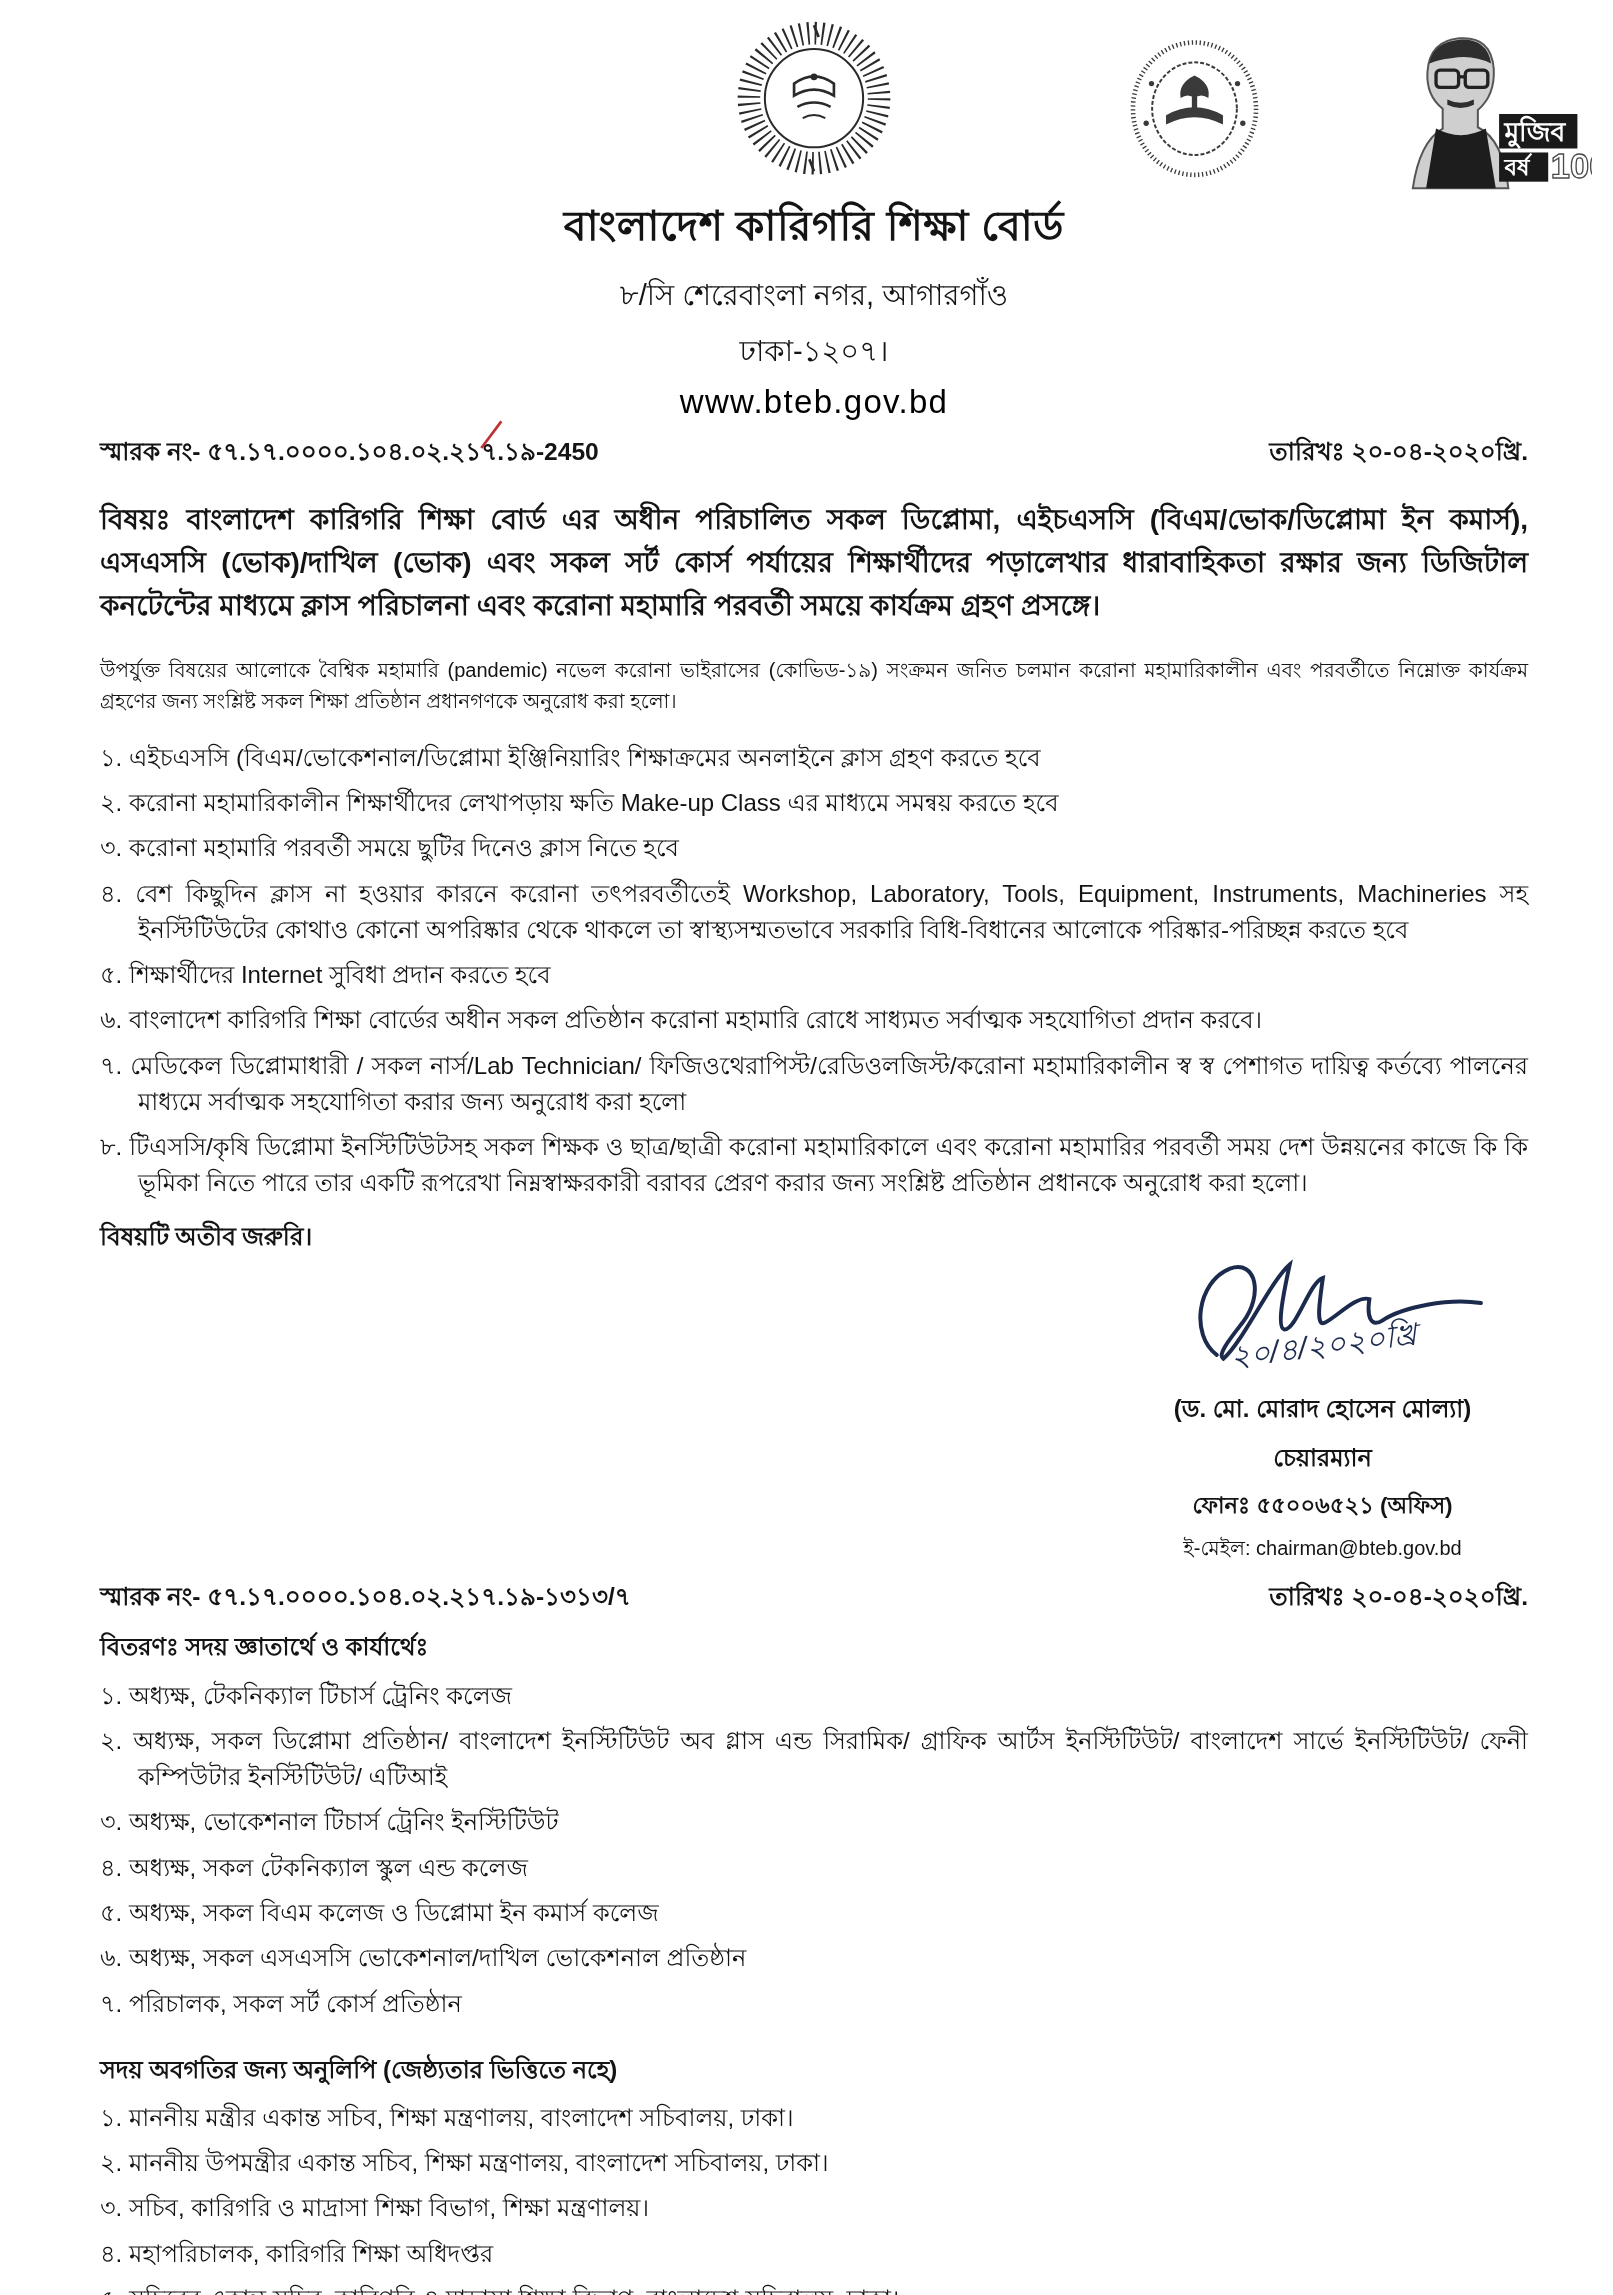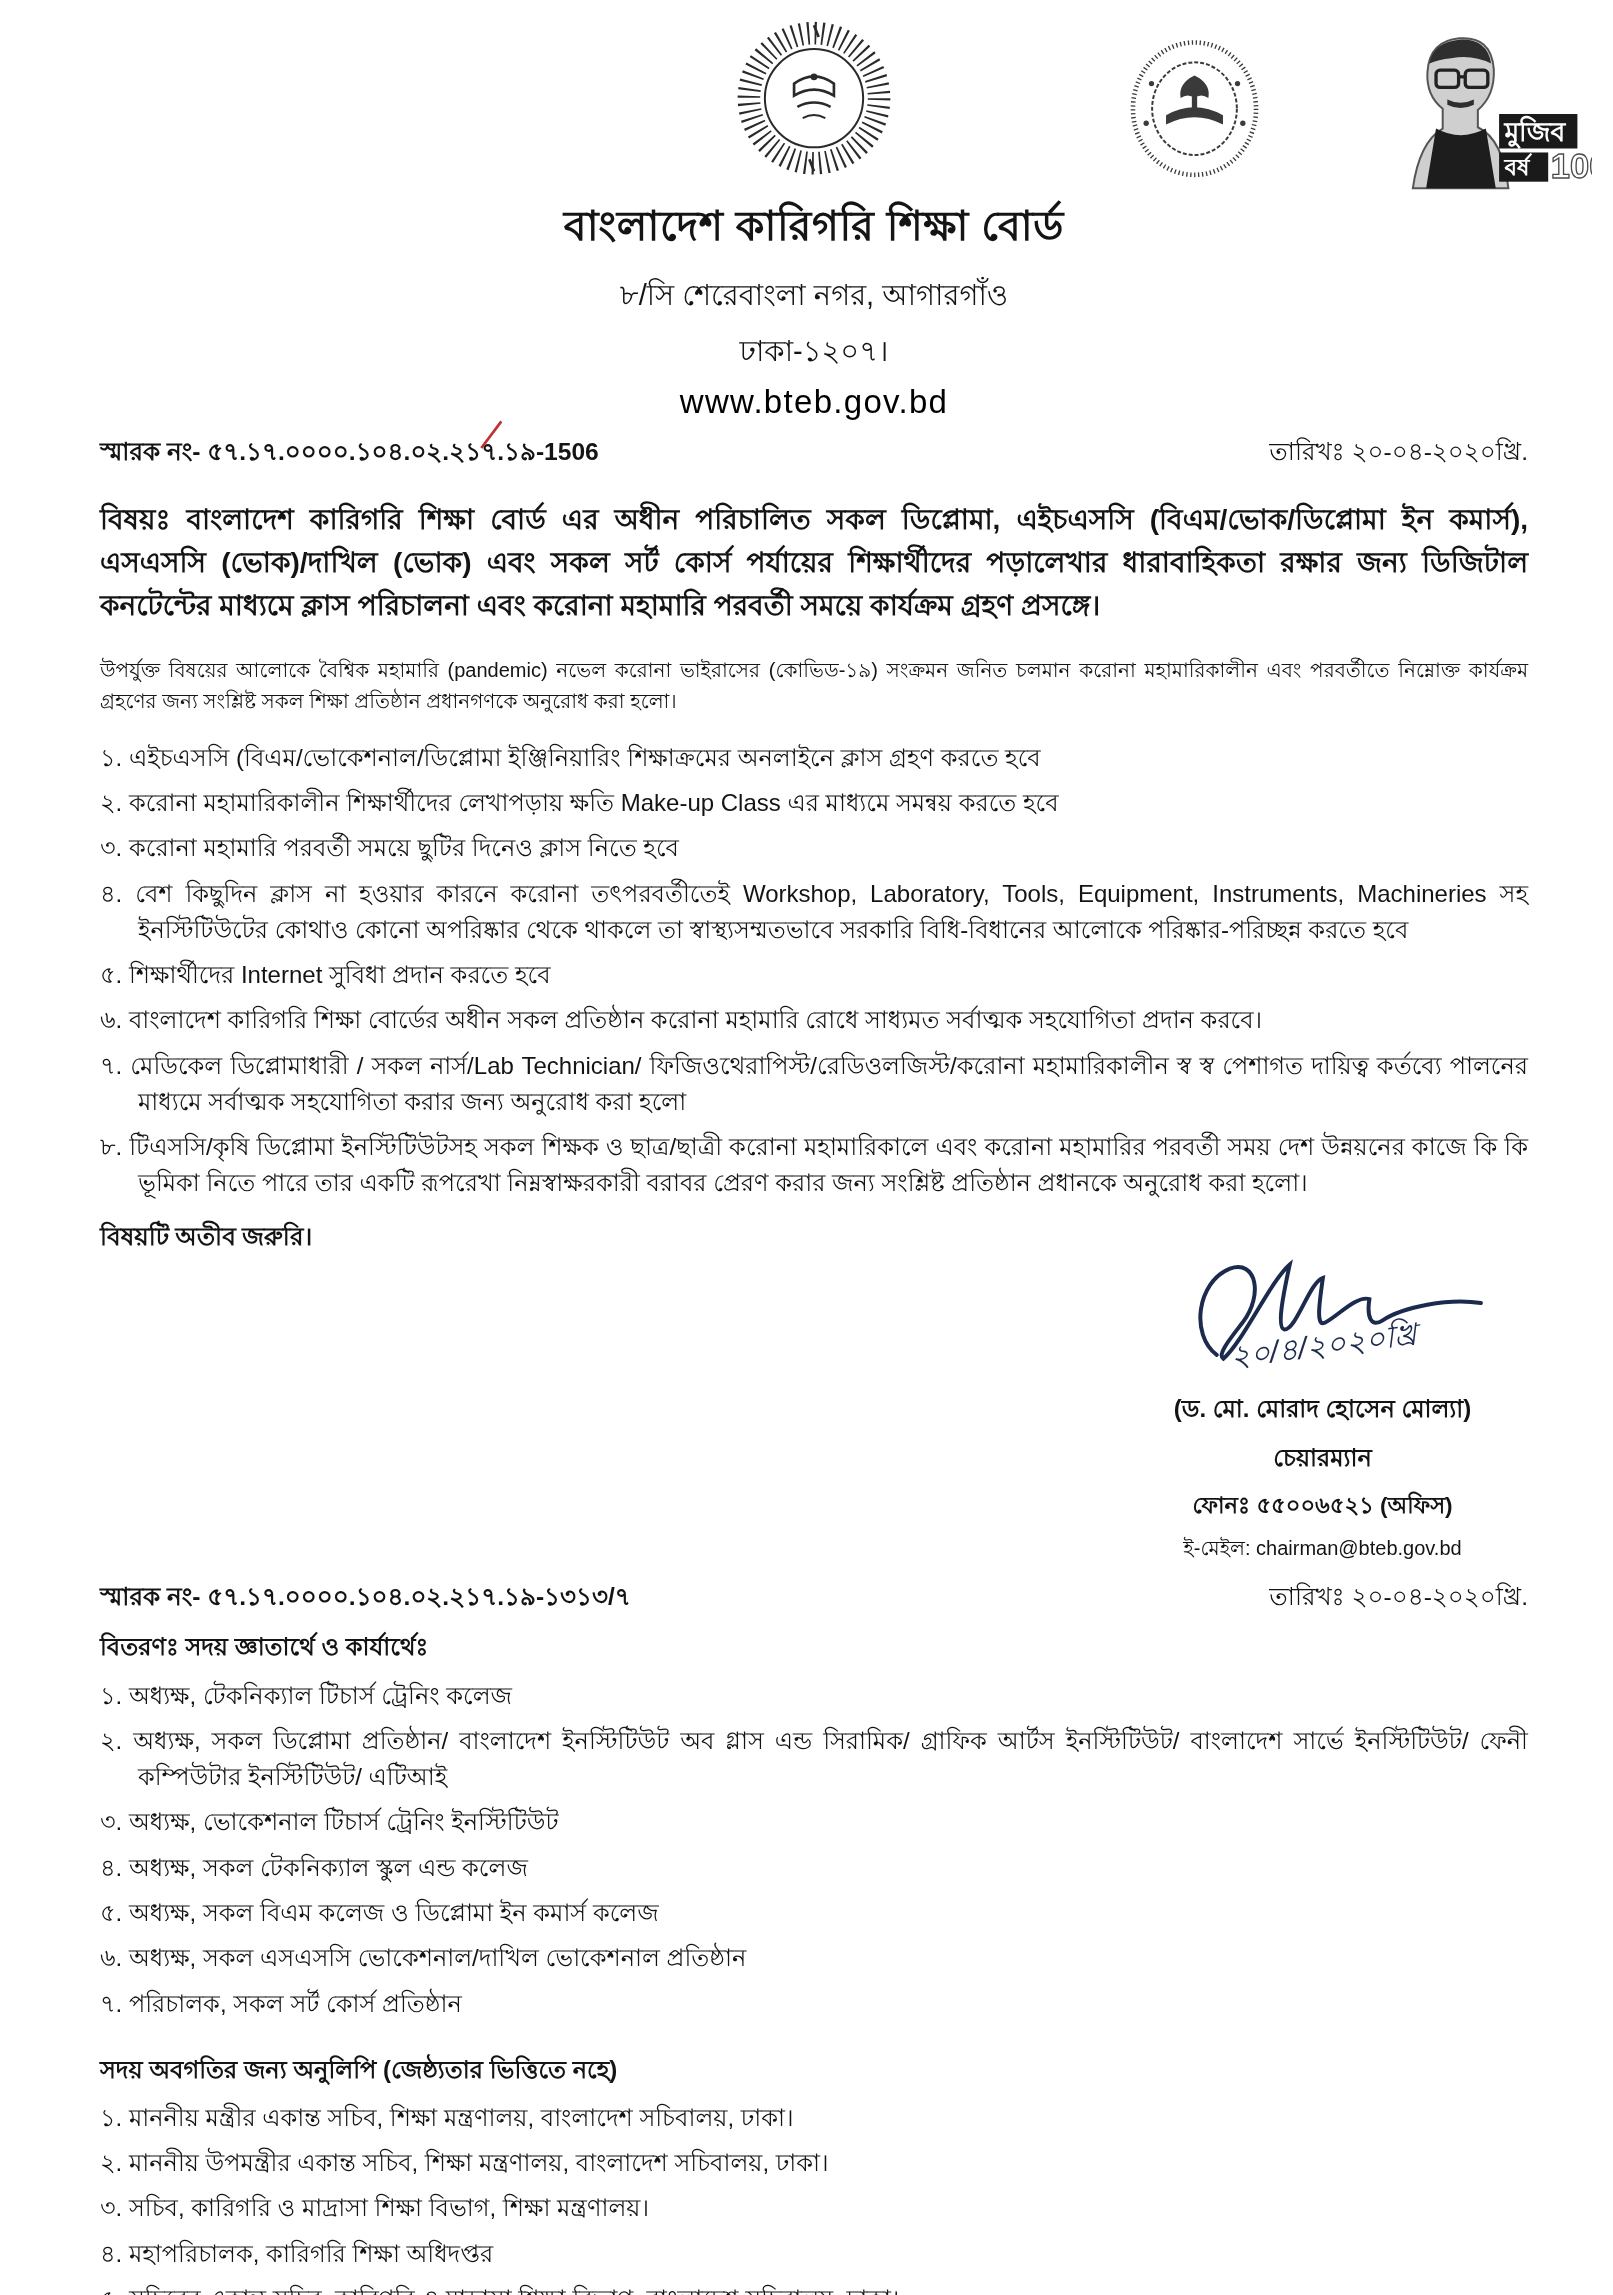--- a/index.html
+++ b/index.html
@@ -16,21 +16,21 @@
   .org-title{font-size:41px;font-weight:bold;margin:4px 0 0 0;letter-spacing:0.7px;}
   .org-addr{font-size:29px;margin-top:9.3px;}
   .org-city{font-size:29px;margin-top:6.6px;}
   .org-web{font-size:33px;margin-top:6.6px;letter-spacing:1.3px;color:#000000;}
   .edu-seal{position:absolute;left:1025px;top:20px;}
   .mujib-logo{position:absolute;left:1273px;top:12px;}
 
   
   .memo-row{display:flex;justify-content:space-between;align-items:baseline;
     font-size:24.6px;font-weight:600;margin-top:12px;position:relative;}
-  .memo-row .date{font-weight:400;}
+  .memo-row .date{font-weight:700;}
   .red-tick{position:absolute;left:372px;top:-17px;}
 
   
   .subject{font-size:28px;font-weight:700;line-height:1.52;text-align:justify;margin-top:26px;}
   .intro{font-size:20px;line-height:1.55;text-align:justify;margin-top:26.5px;font-weight:400;}
   .list{margin-top:22.6px;}
   .list p{font-size:24px;line-height:1.5;margin:0 0 9.3px 0;
     padding-left:38px;text-indent:-38px;text-align:justify;}
   .urgent{font-size:24.6px;font-weight:700;margin-top:17px;font-family:Liberation Serif, serif;}
 
@@ -98,21 +98,21 @@
         <rect x="190" y="128" width="118" height="52" fill="#1a1a1a"></rect>
         <text x="198" y="168" font-size="40" font-weight="bold" fill="#ffffff">মুজিব</text>
         <rect x="190" y="186" width="74" height="44" fill="#1a1a1a"></rect>
         <text x="198" y="220" font-size="34" font-weight="bold" fill="#ffffff">বর্ষ</text>
         <text x="268" y="224" font-size="52" font-weight="bold" fill="none" stroke="#4a4a4a" stroke-width="2">100</text>
       </svg>
     </div>
   </div>
 
   <div class="memo-row">
-    <span>স্মারক নং- ৫৭.১৭.০০০০.১০৪.০২.২১৭.১৯-1506</span>
+    <span>স্মারক নং- ৫৭.১৭.০০০০.১০৪.০২.২১৭.১৯-2450</span>
     <span class="date">তারিখঃ ২০-০৪-২০২০খ্রি.</span>
     <svg class="red-tick" width="40" height="40" viewBox="0 0 60 60">
       <path d="M14,48 L44,8" stroke="#c03030" stroke-width="4" fill="none"></path>
     </svg>
   </div>
 
   <p class="subject">বিষয়ঃ বাংলাদেশ কারিগরি শিক্ষা বোর্ড এর অধীন পরিচালিত সকল ডিপ্লোমা, এইচএসসি (বিএম/ভোক/ডিপ্লোমা ইন কমার্স), এসএসসি (ভোক)/দাখিল (ভোক) এবং সকল সর্ট কোর্স পর্যায়ের শিক্ষার্থীদের পড়ালেখার ধারাবাহিকতা রক্ষার জন্য ডিজিটাল কনটেন্টের মাধ্যমে ক্লাস পরিচালনা এবং করোনা মহামারি পরবর্তী সময়ে কার্যক্রম গ্রহণ প্রসঙ্গে।</p>
   <p class="intro">উপর্যুক্ত বিষয়ের আলোকে বৈশ্বিক মহামারি (pandemic) নভেল করোনা ভাইরাসের (কোভিড-১৯) সংক্রমন জনিত চলমান করোনা মহামারিকালীন এবং পরবর্তীতে নিম্নোক্ত কার্যক্রম গ্রহণের জন্য সংশ্লিষ্ট সকল শিক্ষা প্রতিষ্ঠান প্রধানগণকে অনুরোধ করা হলো।</p>
 
   <div class="list">

